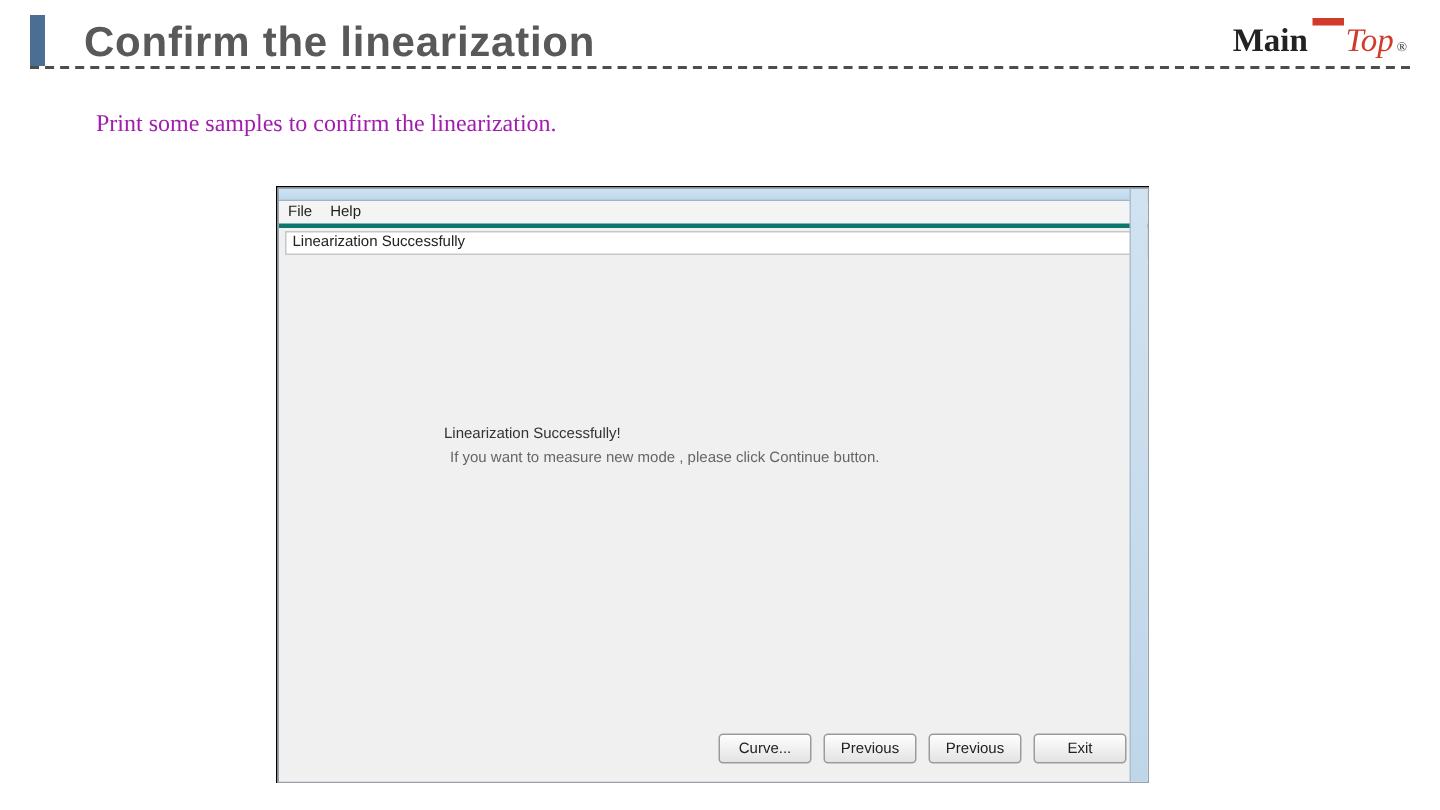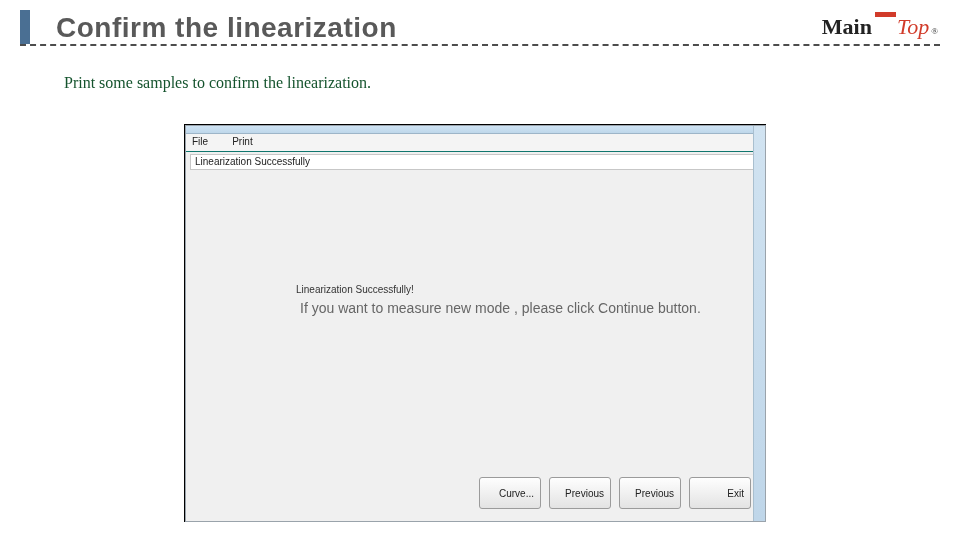--- a/index.html
+++ b/index.html
@@ -55,21 +55,21 @@
     vertical-align: top;
     margin-right: 1px;
     margin-top: -2px;
   }
   .logo .reg { font-size: 9px; color: #333; margin-left: 2px; vertical-align: super; }
 
   .body-text {
     margin: 28px 0 0 44px;
     font-size: 16px;
     font-family: 'Times New Roman', serif;
-    color: #14532d;
+    color: #a21caf;
   }
 
   .screenshot-wrap {
     position: absolute;
     left: 184px;
     top: 124px;
     width: 582px;
     height: 398px;
     background: #000;
   }
@@ -86,23 +86,23 @@
   }
   .glass-strip {
     height: 8px;
     background: linear-gradient(#cfe3f4,#bed7ea);
     border-bottom: 1px solid #9db5c8;
   }
   .menubar {
     height: 18px;
     padding: 2px 6px;
     display: flex;
-    gap: 24px;
+    gap: 12px;
     background: #f4f4f4;
-    border-bottom: 1px solid #0f766e;
+    border-bottom: 3px solid #0f766e;
   }
   .address {
     height: 16px;
     margin: 2px 4px;
     border: 1px solid #c7c7c7;
     background: #fff;
     padding: 1px 4px;
   }
   .client {
     flex: 1;
@@ -113,41 +113,40 @@
     position: absolute;
     left: 110px;
     top: 112px;
     color: #333;
   }
   .msg2 {
     position: absolute;
     left: 114px;
     top: 128px;
     color: #666;
-    font-size: 14px;
+    font-size: 10px;
   }
   .button-row {
     position: absolute;
     bottom: 12px;
     right: 14px;
     display: flex;
     gap: 8px;
   }
   .win-btn {
     min-width: 62px;
-    height: 32px;
+    height: 20px;
     font-size: 10px;
     font-family: Tahoma, Verdana, sans-serif;
     color: #222;
     background: linear-gradient(#fefefe,#e3e3e3);
     border: 1px solid #9b9b9b;
     border-radius: 3px;
     padding: 0 6px;
     cursor: pointer;
-    text-align: right;
   }
   .win-vert-strip {
     position: absolute;
     right: 0;
     top: 0;
     bottom: 0;
     width: 12px;
     background: linear-gradient(#d1e3f1,#bfd6e9);
     border-left: 1px solid #a9bfcf;
   }
@@ -169,21 +168,21 @@
   </div>
   <hr class="dashed-rule">
 
   <p class="body-text">Print some samples to confirm the linearization.</p>
 
   <div class="screenshot-wrap">
     <div class="app-window">
       <div class="glass-strip"></div>
       <div class="menubar">
         <span>File</span>
-        <span>Print</span>
+        <span>Help</span>
       </div>
       <div class="address">Linearization Successfully</div>
       <div class="client">
         <div class="msg1">Linearization Successfully!</div>
         <div class="msg2">If you want to measure new mode , please click Continue button.</div>
         <div class="button-row">
           <button class="win-btn">Curve...</button>
           <button class="win-btn">Previous</button>
           <button class="win-btn">Previous</button>
           <button class="win-btn">Exit</button>

